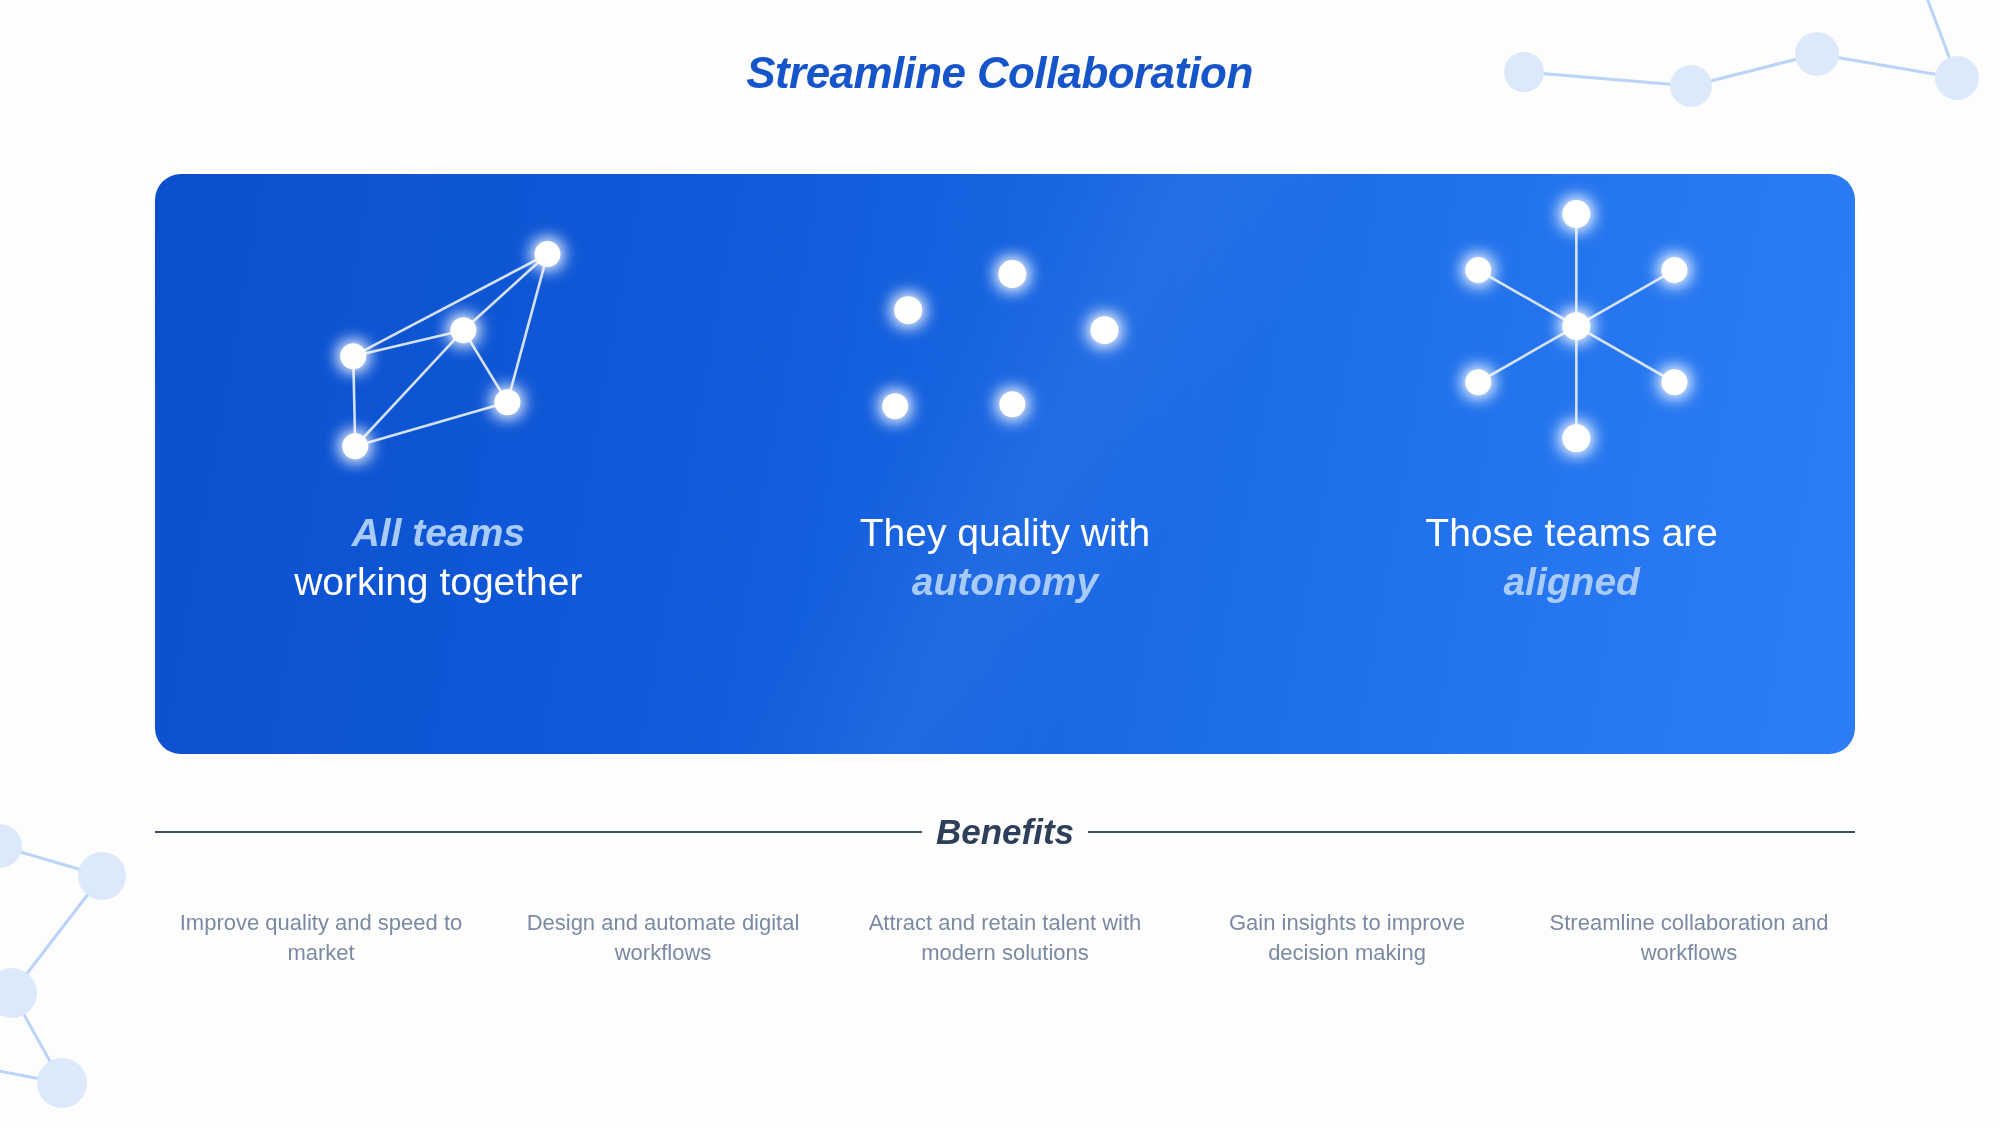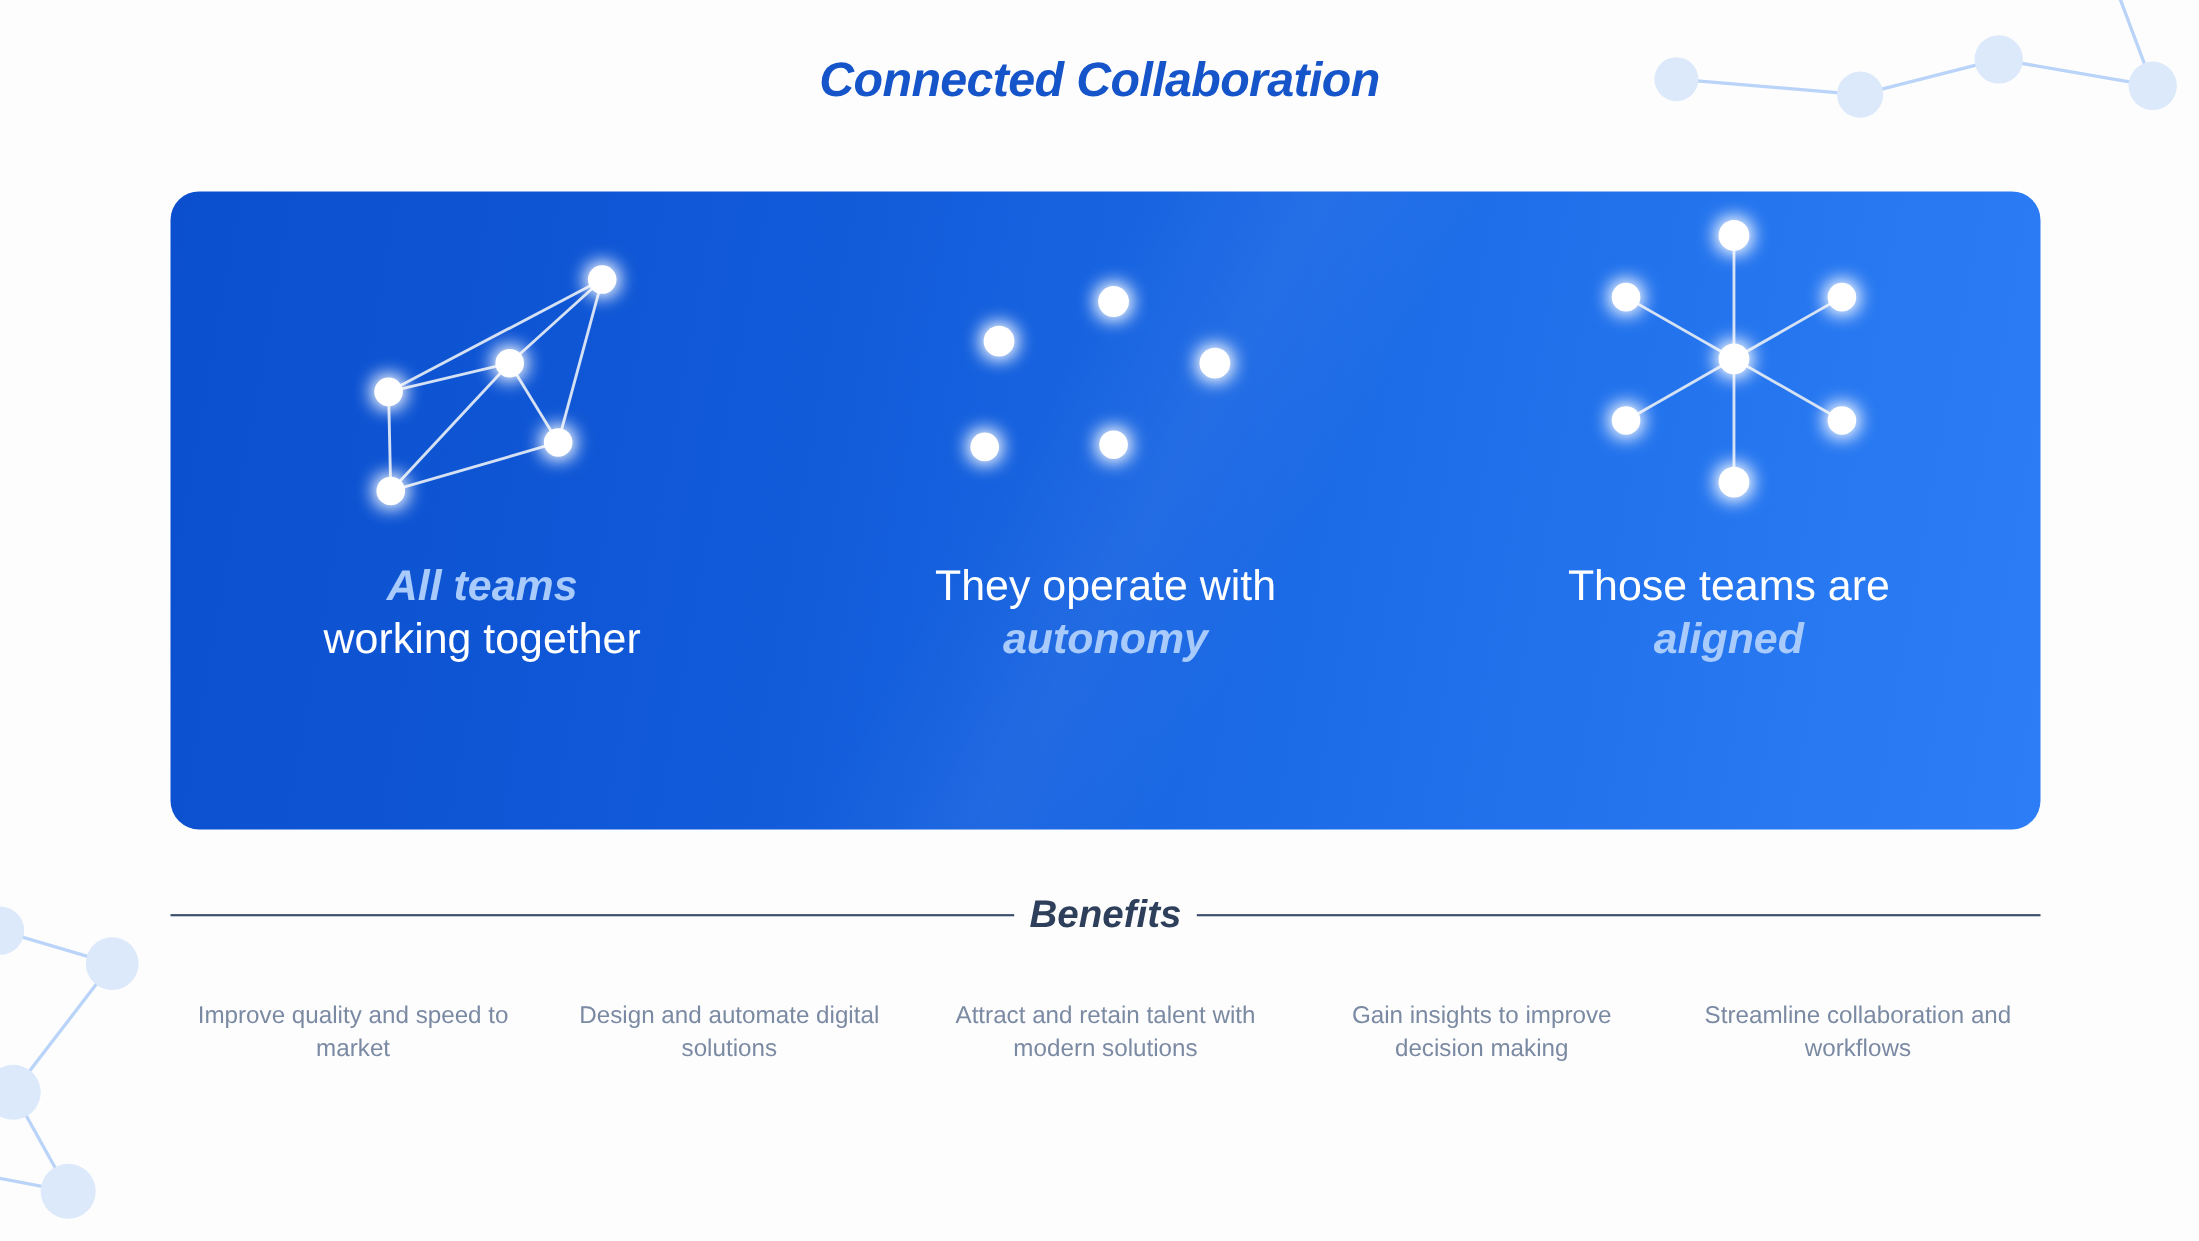--- a/index.html
+++ b/index.html
@@ -157,21 +157,21 @@
     <line x1="92" y1="285" x2="-30" y2="262"></line>
   </g>
   <g fill="#dce9fb">
     <circle cx="30" cy="48" r="22"></circle>
     <circle cx="132" cy="78" r="24"></circle>
     <circle cx="42" cy="195" r="25"></circle>
     <circle cx="92" cy="285" r="25"></circle>
   </g>
 </svg>
 
-<div class="page-title">Connected Collaboration</div>
+<div class="page-title">Streamline Collaboration</div>
 
 <div class="panel">
   <div class="panel-cols">
 
     <div class="panel-col">
       <div class="col-art">
         <svg viewBox="0 0 566 330" xmlns="http://www.w3.org/2000/svg">
           <defs>
             <filter id="glowA" x="-140%" y="-140%" width="380%" height="380%">
               <feGaussianBlur stdDeviation="9" result="b"></feGaussianBlur>
@@ -223,21 +223,21 @@
           <g fill="#ffffff" filter="url(#glowB)">
             <circle cx="290" cy="100" r="14"></circle>
             <circle cx="186" cy="136" r="14"></circle>
             <circle cx="382" cy="156" r="14"></circle>
             <circle cx="173" cy="232" r="13"></circle>
             <circle cx="290" cy="230" r="13"></circle>
           </g>
         </svg>
       </div>
       <div class="col-caption">
-        <span>They operate with</span><br>
+        <span>They quality with</span><br>
         <span class="hl">autonomy</span>
       </div>
     </div>
 
     <div class="panel-col">
       <div class="col-art">
         <svg viewBox="0 0 566 330" xmlns="http://www.w3.org/2000/svg">
           <defs>
             <filter id="glowC" x="-140%" y="-140%" width="380%" height="380%">
               <feGaussianBlur stdDeviation="9" result="b"></feGaussianBlur>
@@ -277,17 +277,17 @@
 </div>
 
 <div class="benefits-header">
   <div class="benefits-rule"></div>
   <div class="benefits-title">Benefits</div>
   <div class="benefits-rule"></div>
 </div>
 
 <div class="benefits-grid">
   <div class="benefit-item">Improve quality and speed to market</div>
-  <div class="benefit-item">Design and automate digital solutions</div>
+  <div class="benefit-item">Design and automate digital workflows</div>
   <div class="benefit-item">Attract and retain talent with modern solutions</div>
   <div class="benefit-item">Gain insights to improve decision making</div>
   <div class="benefit-item">Streamline collaboration and workflows</div>
 </div>
 
 </body></html>

